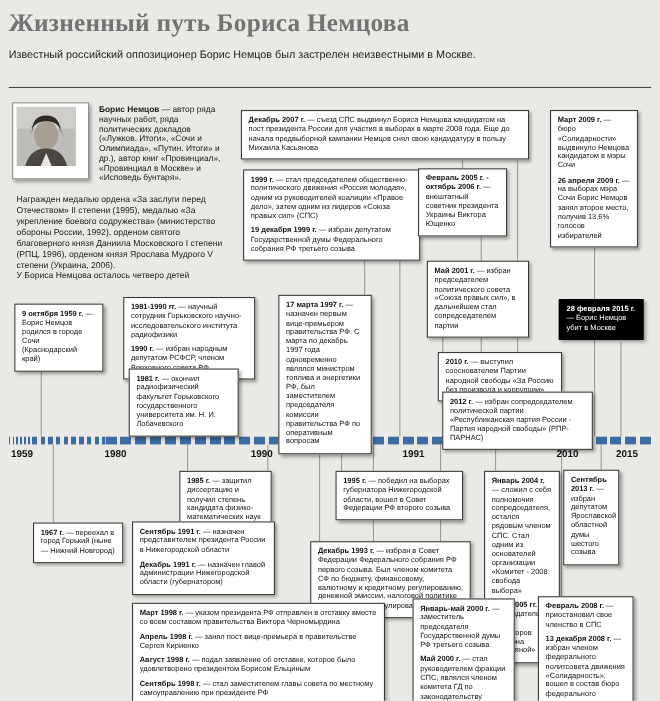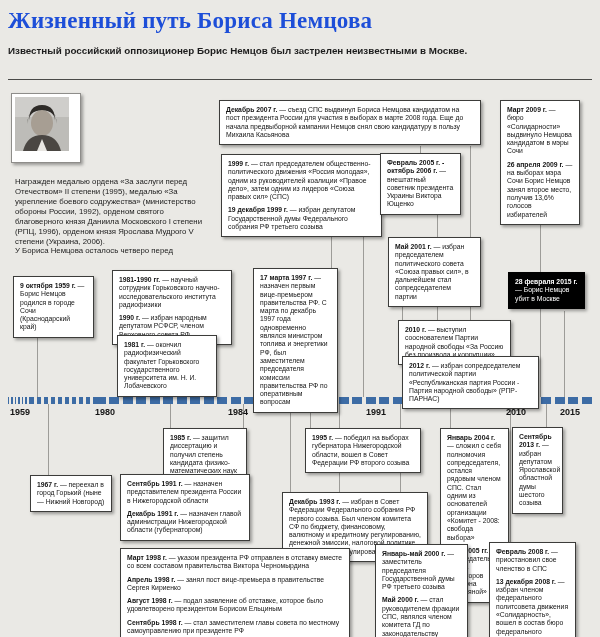--- a/index.html
+++ b/index.html
@@ -1,22 +1,22 @@
 <!DOCTYPE html>
 <html><head>
 <meta charset="utf-8">
 <style>
   html,body{margin:0;padding:0;}
   body{font-family:"Liberation Sans",sans-serif;background:#dcdcda;}
   .canvas{position:relative;width:600px;height:637px;background:#eae9e5;overflow:hidden;
           -webkit-font-smoothing:antialiased;}
   
   .title{position:absolute;left:8px;top:8px;margin:0;font-family:"Liberation Serif","DejaVu Serif",serif;
-         font-size:23px;font-weight:700;color:#1d4ed8;letter-spacing:.2px;}
-  .sub{position:absolute;left:8px;margin:0;font-size:9.8px;font-weight:bold;color:#1d1d1d;line-height:13px;width:560px;}
+         font-size:23px;font-weight:700;color:#737373;letter-spacing:.2px;}
+  .sub{position:absolute;left:8px;margin:0;font-size:9.8px;font-weight:normal;color:#1d1d1d;line-height:13px;width:560px;}
   .sub1{top:44px;} .sub2{top:57px;}
   .rule{position:absolute;left:8px;top:79px;width:584px;height:1px;background:#4a4a48;}
   
   .photo{position:absolute;left:11px;top:93px;width:62px;height:62px;background:#fff;border:1px solid #8e8d8a;
          padding:3px;box-shadow:2px 2px 3px rgba(0,0,0,.35);}
   .photo svg{display:block;}
   
   .bio-intro{position:absolute;left:90px;top:96px;width:120px;font-size:7.6px;line-height:8.8px;color:#1b1b1b;}
   .bio-awards{position:absolute;left:15px;top:177px;width:198px;font-size:7.8px;line-height:10px;color:#1b1b1b;}
   .bio-children{position:absolute;left:15px;top:246px;width:198px;font-size:7.8px;color:#1b1b1b;}
@@ -72,22 +72,26 @@
       <rect width="54" height="54" fill="#bdbcb8"></rect>
       <rect x="0" y="0" width="54" height="20" fill="#cfcecb"></rect>
       <ellipse cx="27" cy="26" rx="11" ry="13" fill="#a79e93"></ellipse>
       <path d="M14 26 Q13 8 27 8 Q41 8 40 26 Q41 14 27 13 Q13 14 14 26 Z" fill="#2e2b28"></path>
       <path d="M12 27 Q14 10 27 10 Q40 10 42 27 L40 18 Q36 12 27 12 Q18 12 14 18 Z" fill="#2e2b28"></path>
       <path d="M8 54 Q12 38 27 38 Q42 38 46 54 Z" fill="#4a4642"></path>
       <path d="M22 54 L27 42 L32 54 Z" fill="#e8e6e2"></path>
     </svg>
   </div>
 
+  <div class="bio-intro">
+    <b>Борис Немцов</b>
+    <span>— автор ряда научных работ, ряда политических докладов («Лужков. Итоги», «Сочи и Олимпиада», «Путин. Итоги» и др.), автор книг «Провинциал», «Провинциал в Москве» и «Исповедь бунтаря».</span>
+  </div>
   <div class="bio-awards">Награжден медалью ордена «За заслуги перед Отечеством» II степени (1995), медалью «За укрепление боевого содружества» (министерство обороны России, 1992), орденом святого благоверного князя Даниила Московского I степени (РПЦ, 1996), орденом князя Ярослава Мудрого V степени (Украина, 2006).</div>
-  <div class="bio-children">У Бориса Немцова осталось четверо перед</div>
+  <div class="bio-children">У Бориса Немцова осталось четверо детей</div>
 
   <div id="lines">
       <div class="vline" style="left: 37px; top: 306px; height: 91px;"></div>
       <div class="vline" style="left: 131px; top: 322px; height: 13px;"></div>
       <div class="vline" style="left: 168px; top: 371px; height: 26px;"></div>
       <div class="vline" style="left: 295px; top: 355px; height: 42px;"></div>
       <div class="vline" style="left: 331px; top: 232px; height: 165px;"></div>
       <div class="vline" style="left: 363px; top: 232px; height: 165px;"></div>
       <div class="vline" style="left: 420px; top: 146px; height: 7px;"></div>
       <div class="vline" style="left: 470px; top: 146px; height: 251px;"></div>
@@ -108,21 +112,21 @@
       <div class="vline" style="left: 510px; top: 404px; height: 138px;"></div>
       <div class="vline" style="left: 546px; top: 404px; height: 23px;"></div>
     </div>
 
   <div class="tl-seg tl-a"></div>
   <div class="tl-seg tl-b"></div>
   <div class="tl-seg tl-c"></div>
 
   <span class="ylabel yl0">1959</span>
   <span class="ylabel yl1">1980</span>
-  <span class="ylabel yl2">1984</span>
+  <span class="ylabel yl2">1990</span>
   <span class="ylabel yl3">1991</span>
   <span class="ylabel yl4">2010</span>
   <span class="ylabel yl5">2015</span>
 
   <div id="events">
       <div class="box" id="dec2007">
         <p><b>Декабрь 2007 г. </b>— съезд СПС выдвинул Бориса Немцова кандидатом на пост президента России для участия в выборах в марте 2008 года. Еще до начала предвыборной кампании Немцов снял свою кандидатуру в пользу Михаила Касьянова</p>
       </div>
       <div class="box" id="mar2009">
         <p><b>Март 2009 г. </b>— бюро «Солидарности» выдвинуло Немцова кандидатом в мэры Сочи</p>

